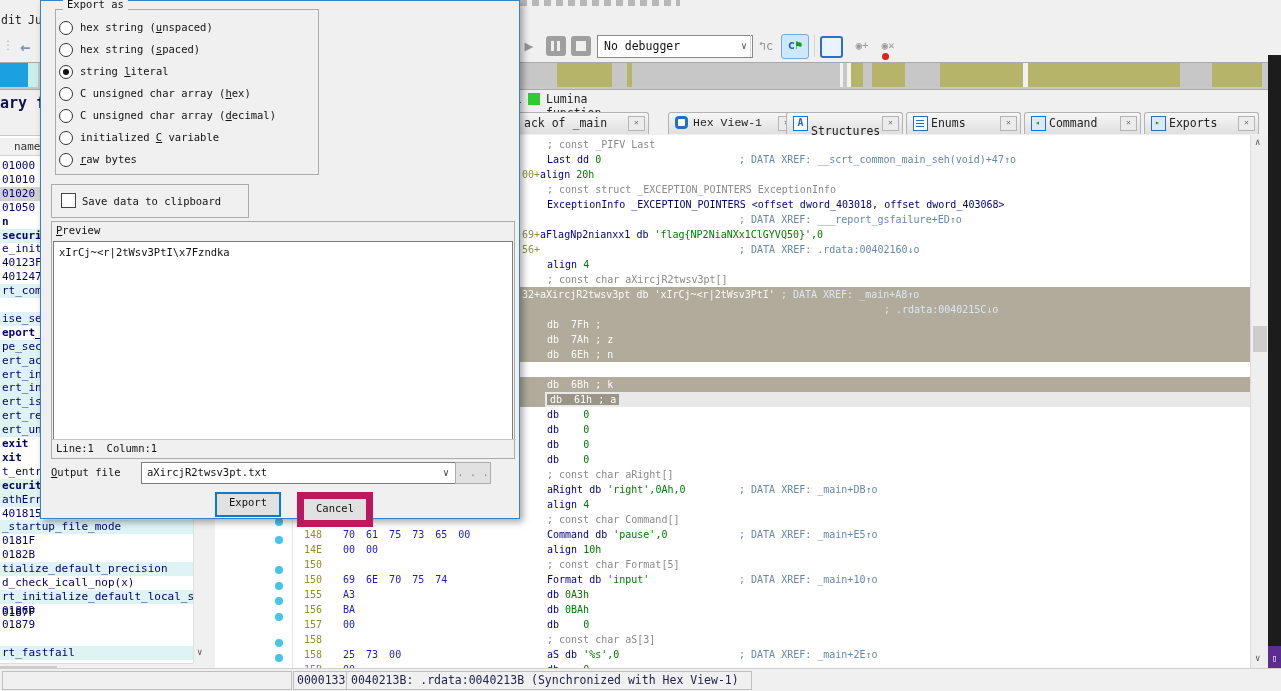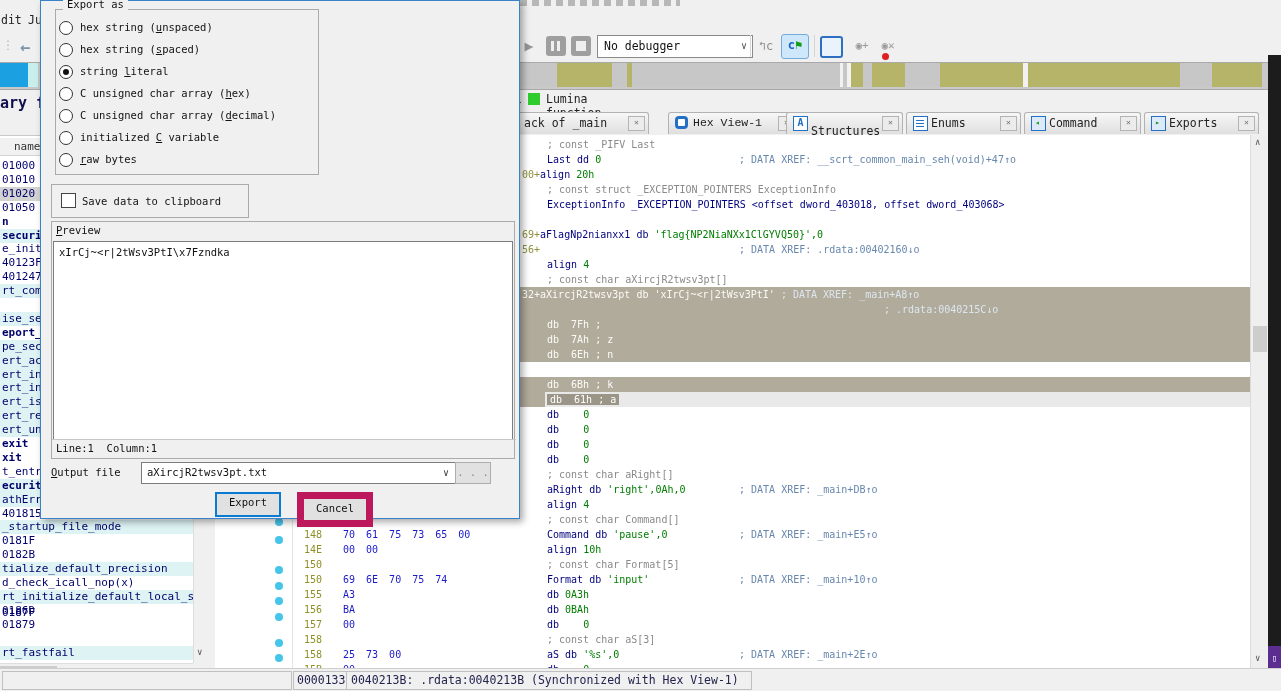--- a/index.html
+++ b/index.html
@@ -287,20 +287,21 @@
   <span id="fn-hright">›</span>
 </div>
 
 <div class="abs" id="listing">
   <div id="gutter-sep"></div>
 <div class="dline" style="top: 2px;"><span class="druns" style="left: 330px;"><span class="t-c">; const _PIFV Last</span></span></div>
     <div class="dline" style="top: 17px;"><span class="druns" style="left: 330px;"><span class="t-n">Last dd </span><span class="t-g">0</span></span><span class="dxref t-x" style="left: 522px;">; DATA XREF: __scrt_common_main_seh(void)+47↑o</span></div>
     <div class="dline" style="top: 32px;"><span class="druns" style="left: 305px;"><span class="t-p">00+</span><span class="t-n">align </span><span class="t-g">20h</span></span></div>
     <div class="dline" style="top: 47px;"><span class="druns" style="left: 330px;"><span class="t-c">; const struct _EXCEPTION_POINTERS ExceptionInfo</span></span></div>
     <div class="dline" style="top: 62px;"><span class="druns" style="left: 330px;"><span class="t-n">ExceptionInfo _EXCEPTION_POINTERS &lt;offset dword_403018, offset dword_403068&gt;</span></span></div>
+    <div class="dline" style="top: 77px;"><span class="dxref t-x" style="left: 522px;">; DATA XREF: ___report_gsfailure+ED↑o</span></div>
     <div class="dline" style="top: 92px;"><span class="druns" style="left: 305px;"><span class="t-p">69+</span><span class="t-n">aFlagNp2nianxx1 db </span><span class="t-g">'flag{NP2NiaNXx1ClGYVQ50}',0</span></span></div>
     <div class="dline" style="top: 107px;"><span class="druns" style="left: 305px;"><span class="t-p">56+</span></span><span class="dxref t-x" style="left: 522px;">; DATA XREF: .rdata:00402160↓o</span></div>
     <div class="dline" style="top: 122px;"><span class="druns" style="left: 330px;"><span class="t-n">align </span><span class="t-g">4</span></span></div>
     <div class="dline" style="top: 137px;"><span class="druns" style="left: 330px;"><span class="t-c">; const char aXircjR2twsv3pt[]</span></span></div>
     <div class="dline sel" style="top: 152px;"><span class="druns" style="left: 305px;"><span class="t-w">32+aXircjR2twsv3pt db 'xIrCj~&lt;r|2tWsv3PtI' </span><span class="t-xs">; DATA XREF: _main+A8↑o</span></span></div>
     <div class="dline sel" style="top: 167px;"><span class="dxref t-xs" style="left: 667px;">; .rdata:0040215C↓o</span></div>
     <div class="dline sel" style="top: 182px;"><span class="druns" style="left: 330px;"><span class="t-w">db  7Fh ;</span></span></div>
     <div class="dline sel" style="top: 197px;"><span class="druns" style="left: 330px;"><span class="t-w">db  7Ah ; z</span></span></div>
     <div class="dline sel" style="top: 212px;"><span class="druns" style="left: 330px;"><span class="t-w">db  6Eh ; n</span></span></div>
     <div class="dline sel" style="top: 242px;"><span class="druns" style="left: 330px;"><span class="t-w">db  6Bh ; k</span></span></div>

